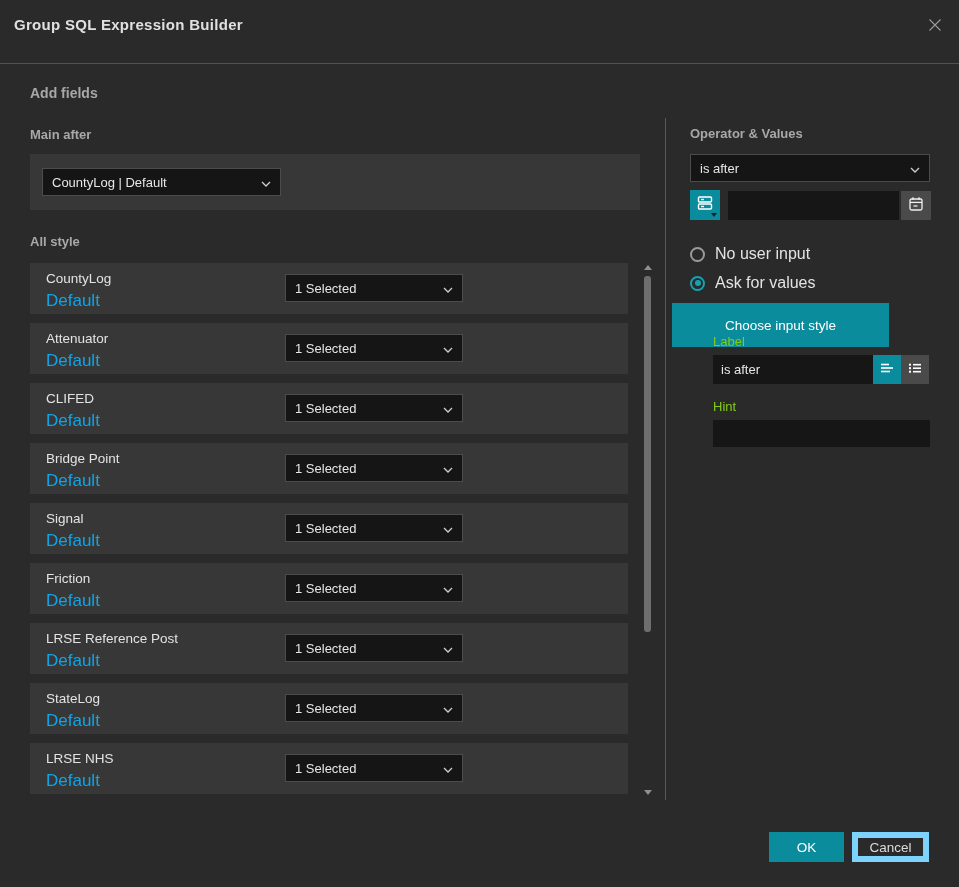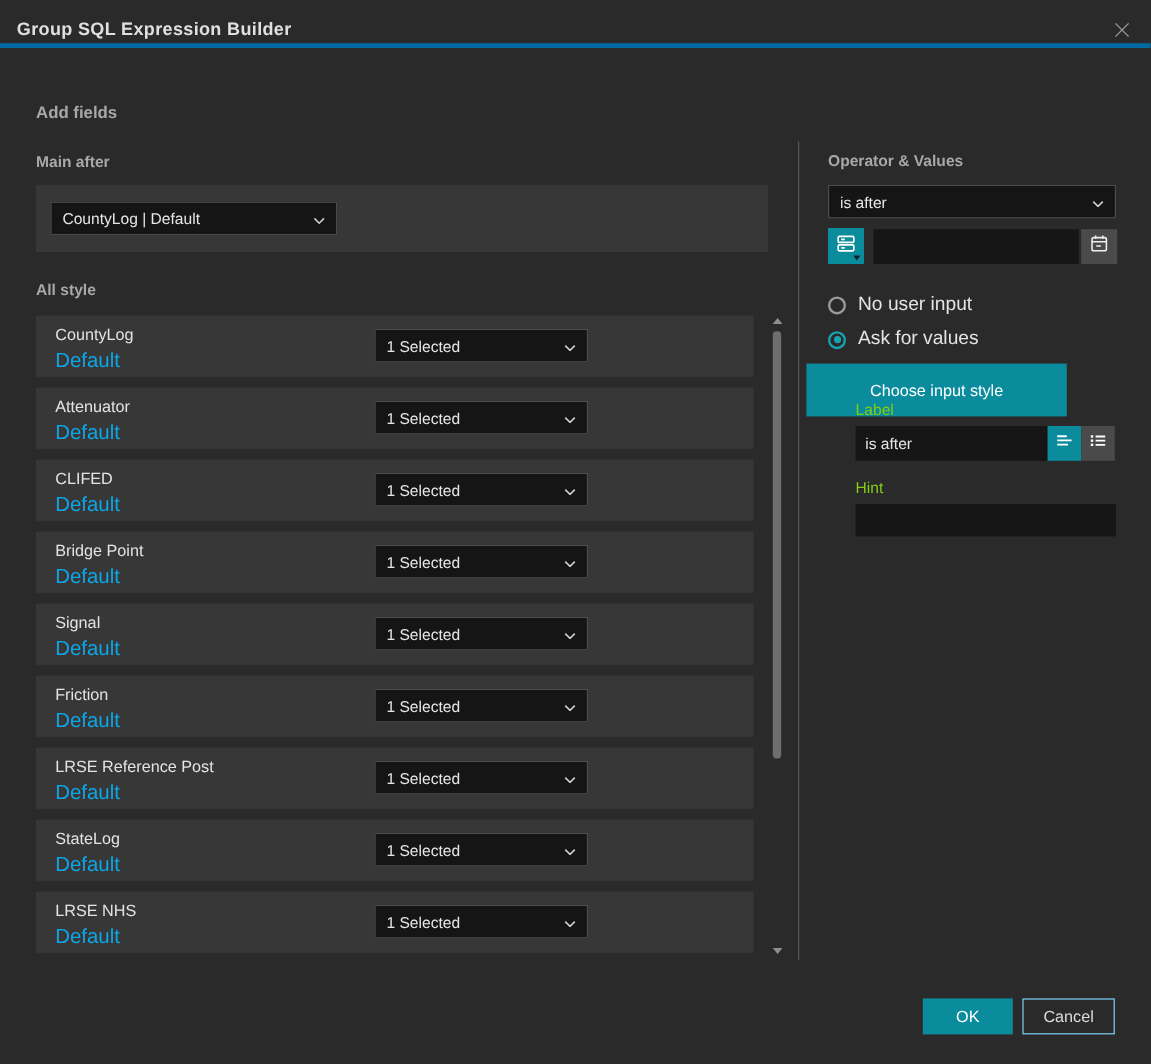--- a/index.html
+++ b/index.html
@@ -7,21 +7,21 @@
   body {
     position:relative;
     background:#2a2a2a;
     font-family:"Liberation Sans", sans-serif;
     overflow:hidden;
     color:#e6e6e6;
   }
   .abs { position:absolute; }
 
   
-  .titlebar { top:0; left:0; width:959px; height:40px; border-bottom:4px solid #0369a1; }
+  .titlebar { top:0; left:0; width:959px; height:64px; border-bottom:1px solid #0369a1; }
   .title { left:14px; top:16px; font-size:15px; font-weight:bold; color:#e0e0e0; letter-spacing:.3px; }
   .close-btn { right:13px; top:16px; width:22px; height:22px; cursor:pointer; display:flex; align-items:center; justify-content:center; }
 
   
   .heading { font-weight:bold; color:#a8a8a8; }
   .h-add { left:30px; top:85px; font-size:14px; }
   .h-main { left:30px; top:127px; font-size:13px; }
   .h-all { left:30px; top:234px; font-size:13px; }
   .h-op { left:690px; top:126px; font-size:13px; }
 
@@ -37,21 +37,21 @@
   .dd .chev { margin-left:auto; flex:0 0 auto; }
   .dd .ico { margin-right:8px; display:flex; }
 
   .dd-mainfield { left:12px; top:14px; width:239px; position:absolute; }
   .dd-datefield { left:265px; top:14px; width:208px; position:absolute; }
 
   
   .row { position:absolute; left:30px; width:598px; height:51px; background:#373737; }
   .row-name { position:absolute; left:16px; top:8px; font-size:13.5px; color:#e3e3e3; }
   .row-sub  { position:absolute; left:16px; top:28px; font-size:17px; color:#0ea5e9; }
-  .row-select { position:absolute; left:282px; top:11px; width:178px; }
+  .row-select { position:absolute; left:255px; top:11px; width:178px; }
 
   
   .scrollbar { left:643px; top:260px; width:9px; height:540px; }
   .sb-arrow { position:absolute; left:1px; width:0; height:0; border-left:4px solid transparent; border-right:4px solid transparent; cursor:pointer; }
   .sb-up { top:5px; border-bottom:5px solid #8f8f8f; }
   .sb-down { bottom:5px; border-top:5px solid #8f8f8f; }
   .sb-thumb { position:absolute; left:1px; top:16px; width:7px; height:356px; background:#6e6e6e; border-radius:3px; cursor:grab; }
 
   .v-divider { left:665px; top:118px; width:1px; height:682px; background:#595959; }
 
@@ -77,21 +77,21 @@
   .label-lbl { left:713px; top:334px; }
   .label-input { left:713px; top:355px; width:160px; height:29px; background:#161616; border:none; color:#e6e6e6; font-size:13px; padding:0 8px; outline:none; }
   .style-single-btn { left:873px; top:355px; width:28px; height:29px; background:#0b8c9c; }
   .style-list-btn { left:901px; top:355px; width:28px; height:29px; background:#4a4a4a; }
 
   .hint-lbl { left:713px; top:399px; }
   .hint-input { left:713px; top:420px; width:217px; height:27px; background:#161616; border:none; color:#e6e6e6; font-size:13px; padding:0 8px; outline:none; }
 
   
   .ok-btn { left:769px; top:832px; width:75px; height:30px; background:#0b8c9c; border:none; color:#fff; font-size:13.5px; font-family:inherit; cursor:pointer; }
-  .cancel-btn { left:852px; top:832px; width:77px; height:30px; background:transparent; border:1px solid #7dd3fc; color:#dcdcdc; font-size:13.5px; font-family:inherit; cursor:pointer; }
+  .cancel-btn { left:852px; top:832px; width:77px; height:30px; background:transparent; border:6px solid #7dd3fc; color:#dcdcdc; font-size:13.5px; font-family:inherit; cursor:pointer; }
 
   .dd-caret-mini { position:absolute; right:3px; bottom:3px; width:0; height:0; border-left:3px solid transparent; border-right:3px solid transparent; border-top:4px solid #10222b; }
 </style>
 </head>
 <body>
 
 <div class="abs titlebar">
   <div class="abs title">Group SQL Expression Builder</div>
   <div class="abs close-btn">
     <span>

